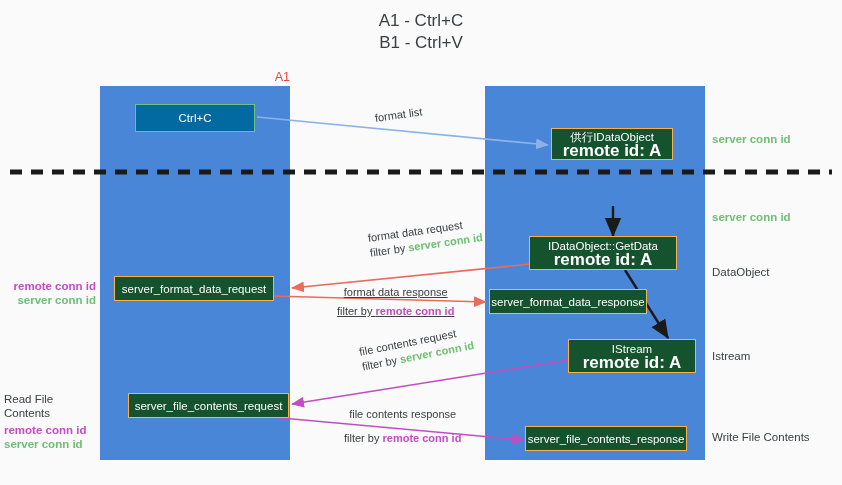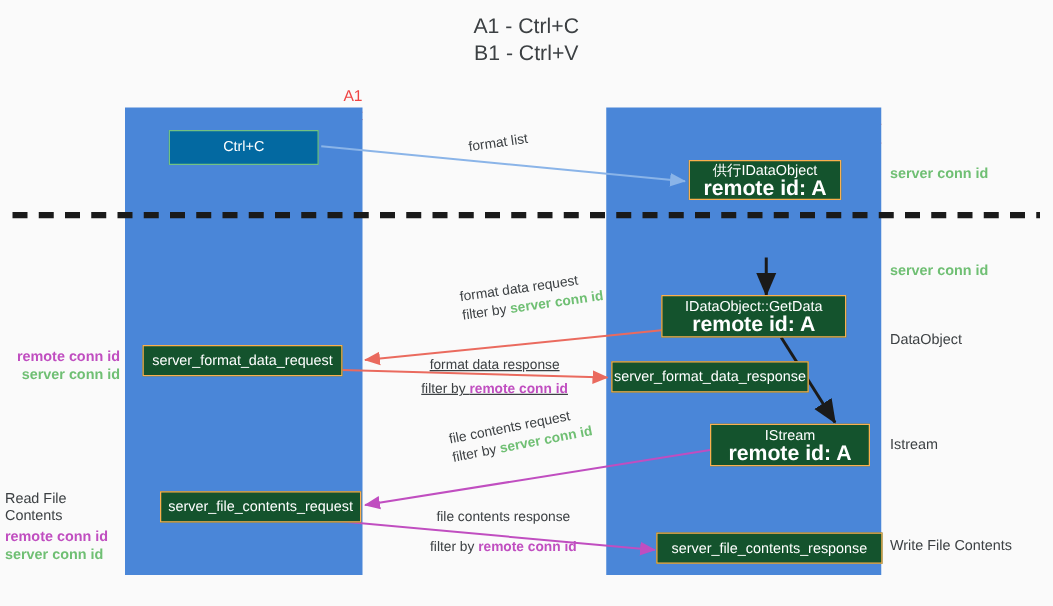--- a/index.html
+++ b/index.html
@@ -138,21 +138,21 @@
   </div>
 
   <div class="abs box orange" style="left:128px;top:393px;width:161px;height:25px;">
     <div>server_file_contents_request</div>
   </div>
 
   <div class="abs box orange" style="left:489px;top:289px;width:158px;height:25px;">
     <div>server_format_data_response</div>
   </div>
 
-  <div class="abs box orange" style="left:525px;top:426px;width:181px;height:25px;">
+  <div class="abs box orange" style="left:525px;top:426px;width:162px;height:25px;">
     <div>server_file_contents_response</div>
   </div>
 
   <div class="abs elabel rot-up" style="left:374px;top:111px;">
     <span>format list</span>
   </div>
 
   <div class="abs elabel rot-up" style="left:367px;top:231px;">
     <div>format data request</div>
     <div>

